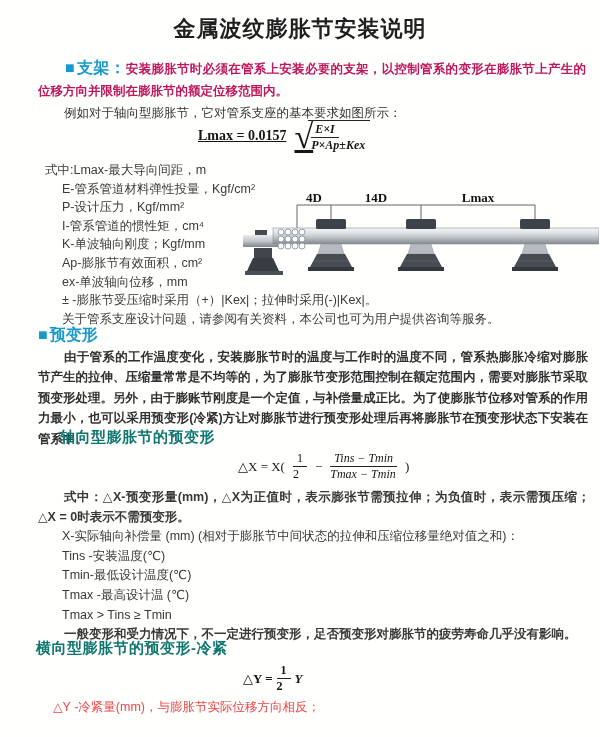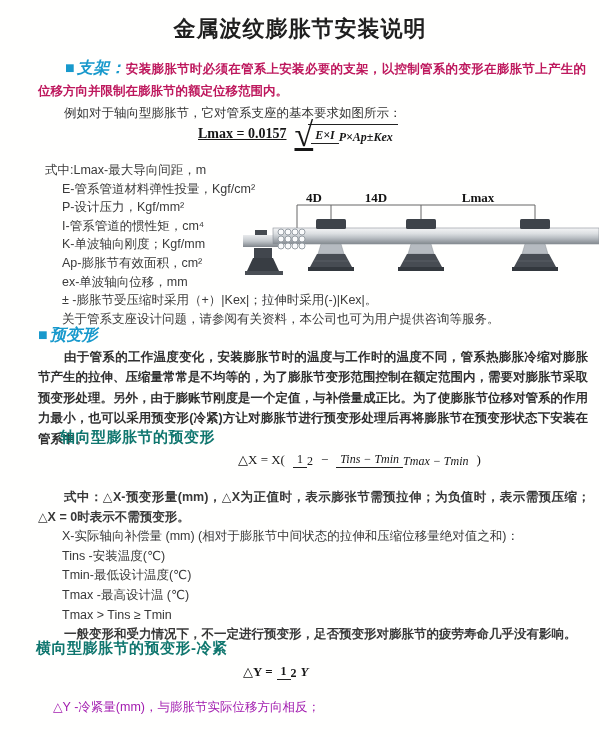--- a/index.html
+++ b/index.html
@@ -11,55 +11,55 @@
     -webkit-font-smoothing:antialiased;
   }
   .abs{position:absolute;}
   p{margin:0;}
   
   #doc-title{
     top:14px;left:0;right:0;text-align:center;
     font-size:22px;font-weight:bold;color:#1f1f1f;letter-spacing:1px;
   }
   
-  .sec-head{color:#1899cc;font-weight:bold;font-size:16px;font-style:italic;}
+  .sec-head{color:#1899cc;font-weight:bold;font-size:16px;}
   .sec-bullet{color:#1899cc;margin-right:2px;}
   .sub-head{color:#0f766e;font-weight:bold;font-size:15px;letter-spacing:0.5px;}
   
   #support-text{top:57px;left:38px;right:14px;line-height:22px;text-align:justify;}
   #support-text .intro{font-weight:600;color:#be185d;margin-top:16px;}
   #support-text p.first{text-indent:27px;}
   #support-text p.example{text-indent:26px;font-weight:500;color:#333;}
   
   .formula{font-family:"Liberation Serif","DejaVu Serif",serif;color:#161616;}
   #formula-1{left:198px;top:120px;display:flex;align-items:center;font-weight:bold;font-size:14px;text-decoration:underline;}
   .sqrt-sign{font-size:34px;font-weight:400;line-height:28px;margin-left:8px;transform:translateY(1px);}
   .radicand{border-top:1.5px solid #222;padding:2px 5px 0 3px;margin-left:-5px;display:inline-block;}
-  .frac{display:inline-flex;flex-direction:row;align-items:flex-end;font-size:12px;line-height:13px;vertical-align:middle;}
+  .frac{display:inline-flex;flex-direction:column;align-items:flex-start;font-size:12px;line-height:13px;vertical-align:middle;}
   .frac .num{border-bottom:1px solid #222;padding:0 4px 1px;}
   .frac .den{padding-top:1px;}
   .ital{font-style:italic;}
   #formula-2{left:238px;top:452px;display:flex;align-items:center;gap:8px;font-size:13px;font-weight:400;}
   #formula-3{left:243px;top:664px;display:flex;align-items:center;gap:4px;font-size:13px;font-weight:600;}
   
   #definitions{left:45px;top:161px;line-height:18.6px;white-space:nowrap;color:#3a3a3a;}
   #definitions .pl{padding-left:17px;}
   
   #diagram{left:243px;top:192px;}
   #diagram text{font-family:"Liberation Serif","DejaVu Serif",serif;font-weight:bold;font-size:13px;fill:#141414;}
   
   #predeform-head{left:38px;top:325px;}
   #predeform-body{left:38px;right:12px;top:347px;line-height:20.4px;text-indent:26px;
     text-align:justify;font-weight:600;color:#303030;}
   #axial-head{left:60px;top:428px;}
   #axial-block{left:38px;right:10px;top:488px;line-height:19.6px;color:#383838;}
   #axial-block .indent2{text-indent:26px;text-align:justify;font-weight:bold;}
   #axial-block .pl2{padding-left:24px;}
   #lateral-head{left:36px;top:639px;}
-  #lateral-note{left:53px;top:699px;color:#a21caf;}
+  #lateral-note{left:53px;top:699px;color:#ef4444;}
 </style>
 </head>
 <body>
 
 <div id="doc-title" class="abs">金属波纹膨胀节安装说明</div>
 
 <div id="support-text" class="abs">
   <p class="first"><span class="sec-head"><span class="sec-bullet">■</span><span>支架：</span></span><span class="intro">安装膨胀节时必须在管系上安装必要的支架，以控制管系的变形在膨胀节上产生的位移方向并限制在膨胀节的额定位移范围内。</span></p>
   <p class="example">例如对于轴向型膨胀节，它对管系支座的基本要求如图所示：</p>
 </div>

